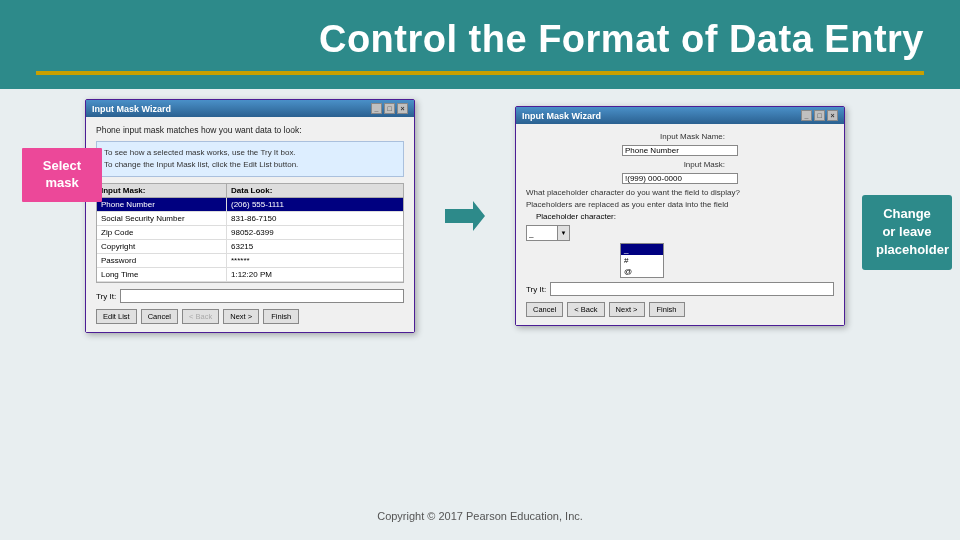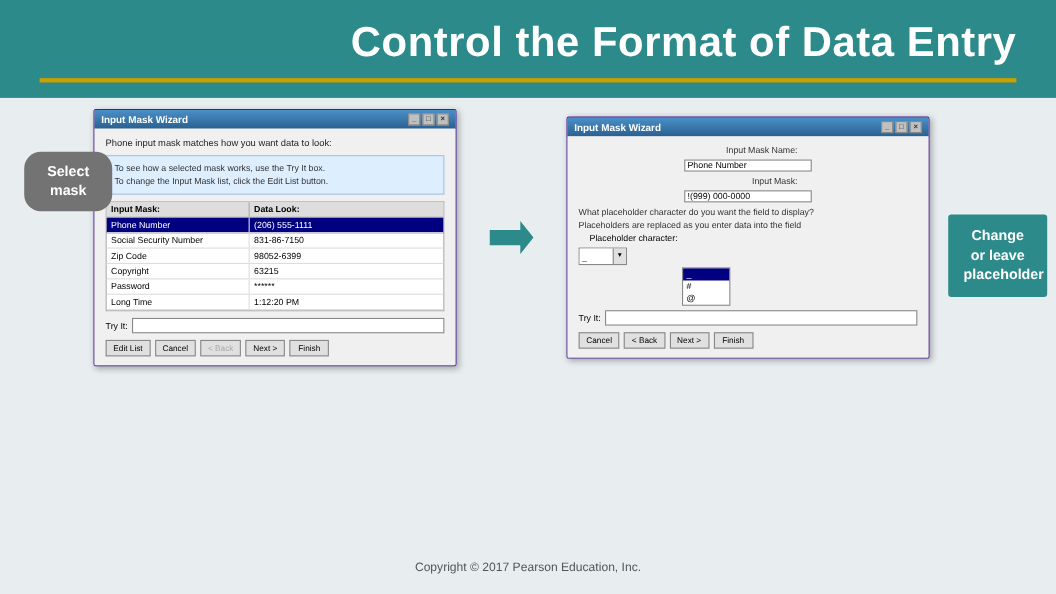--- a/index.html
+++ b/index.html
@@ -38,27 +38,27 @@
       font-size: 38px;
       font-weight: 700;
       letter-spacing: 0.5px;
       text-align: right;
     }
 
     
     .left-label {
       position: absolute;
       left: 22px;
-      top: 138px;
-      background: #737373;
+      top: 148px;
+      background: #ec4899;
       color: white;
       font-size: 13px;
       font-weight: 600;
       padding: 10px 14px;
-      border-radius: 15px;
+      border-radius: 1px;
       width: 80px;
       text-align: center;
       line-height: 1.3;
     }
 
     
     .right-label {
       position: absolute;
       right: 8px;
       top: 195px;

